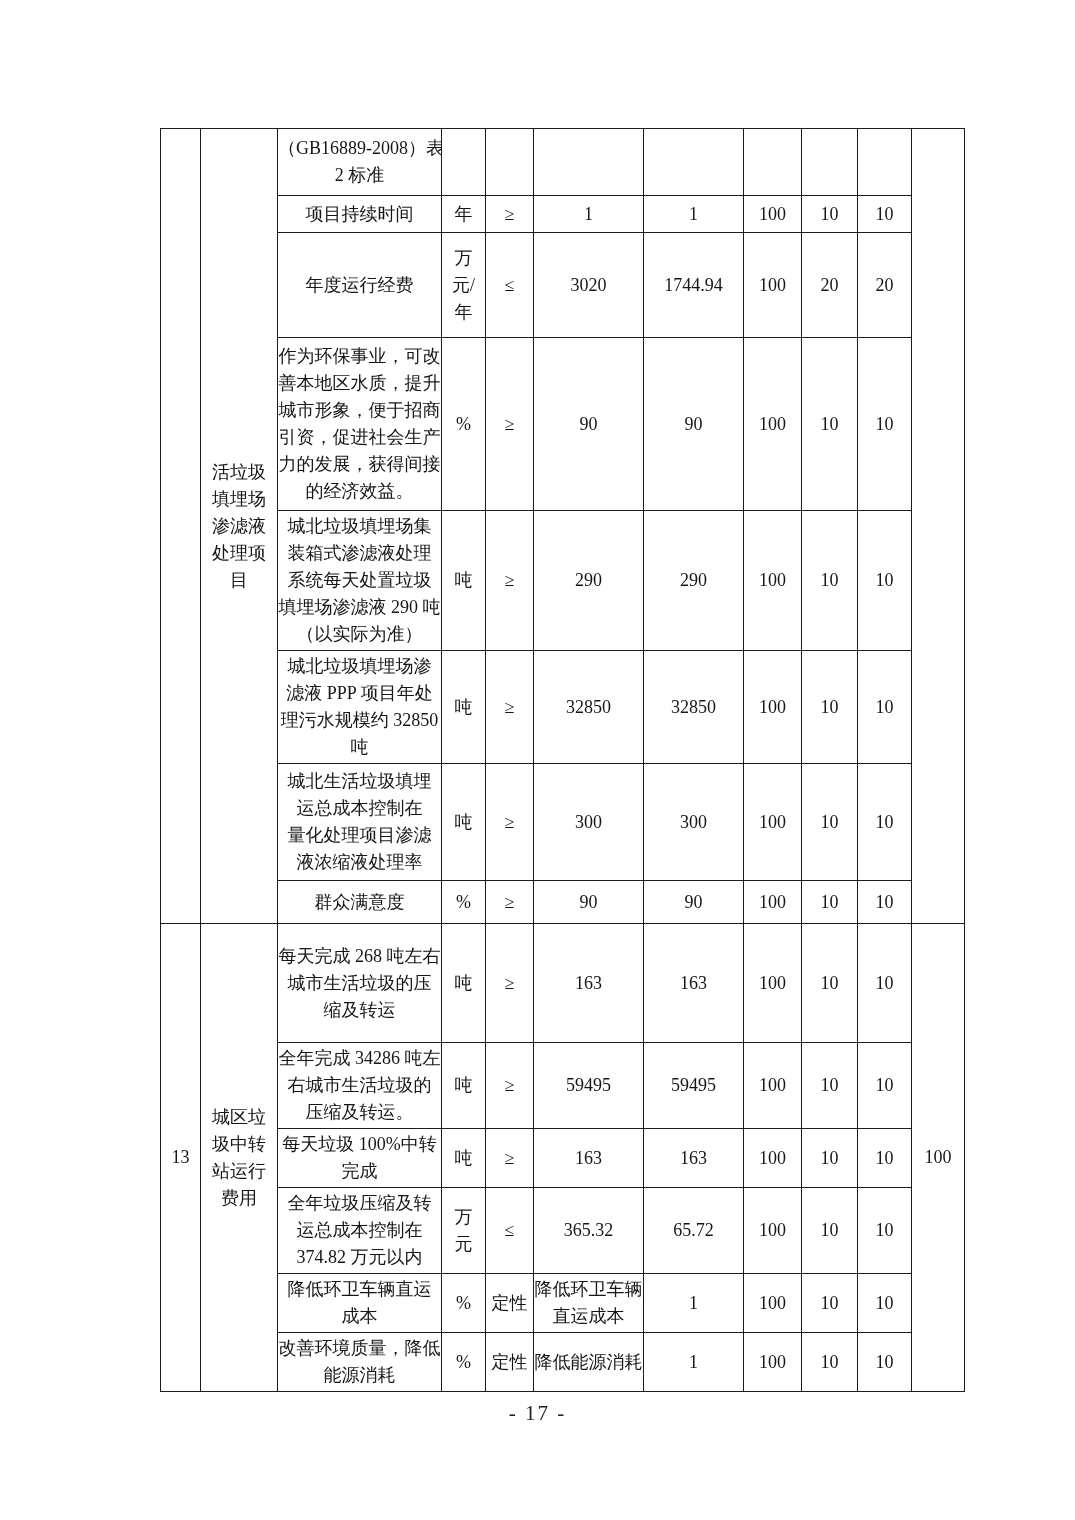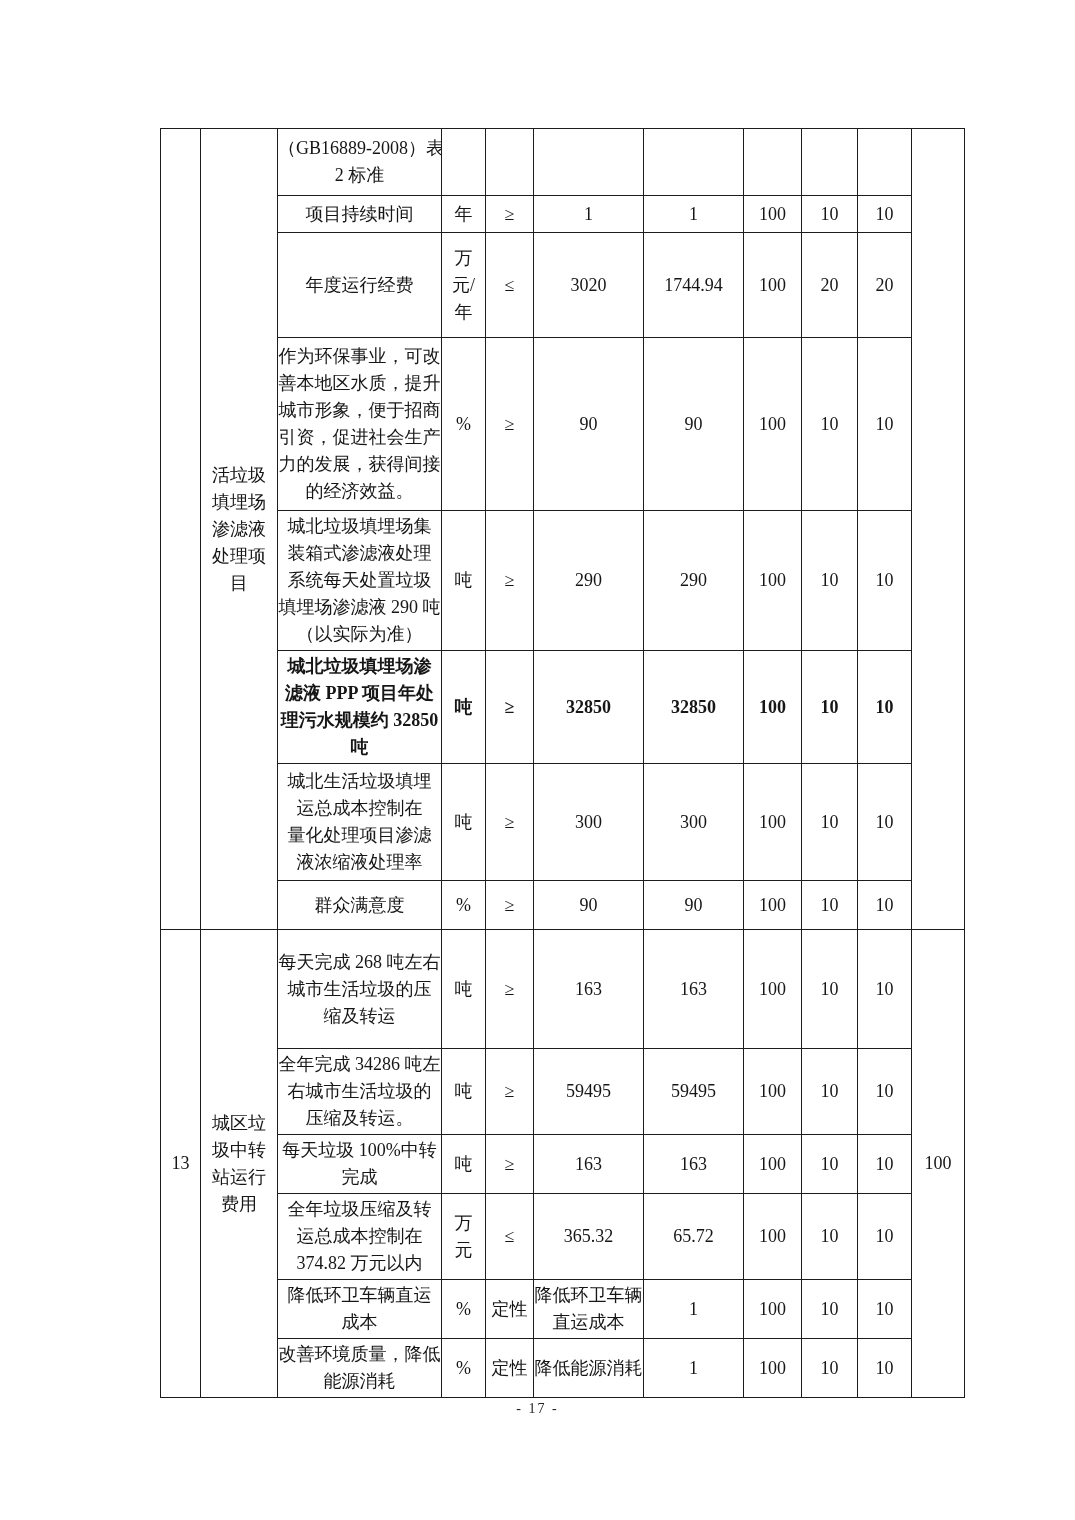--- a/index.html
+++ b/index.html
@@ -34,21 +34,21 @@
   }
   td.c-name-top{
     vertical-align:top;
     padding-top:4px;
   }
   .page-number{
     position:absolute;
     left:0;top:1401px;
     width:100%;
     text-align:center;
-    font-size:14px;
+    font-size:21px;
     letter-spacing:2px;
     color:#222;
   }
 </style>
 </head>
 <body>
 
 <div class="page">
 
   <div class="table-wrap">
@@ -129,21 +129,21 @@
 填埋场渗滤液 290 吨
 （以实际为准）</td>
             <td>吨</td>
             <td>≥</td>
             <td>290</td>
             <td>290</td>
             <td>100</td>
             <td>10</td>
             <td>10</td>
           </tr>
-          <tr style="height: 112px; font-weight: bold;">
+          <tr style="height: 112px;">
             <td>城北垃圾填埋场渗
 滤液 PPP 项目年处
 理污水规模约 32850
 吨</td>
             <td>吨</td>
             <td>≥</td>
             <td>32850</td>
             <td>32850</td>
             <td>100</td>
             <td>10</td>
@@ -155,21 +155,21 @@
 量化处理项目渗滤
 液浓缩液处理率</td>
             <td>吨</td>
             <td>≥</td>
             <td>300</td>
             <td>300</td>
             <td>100</td>
             <td>10</td>
             <td>10</td>
           </tr>
-          <tr style="height: 49px;">
+          <tr style="height: 43px;">
             <td>群众满意度</td>
             <td>%</td>
             <td>≥</td>
             <td>90</td>
             <td>90</td>
             <td>100</td>
             <td>10</td>
             <td>10</td>
           </tr>
           <tr style="height: 119px;">

